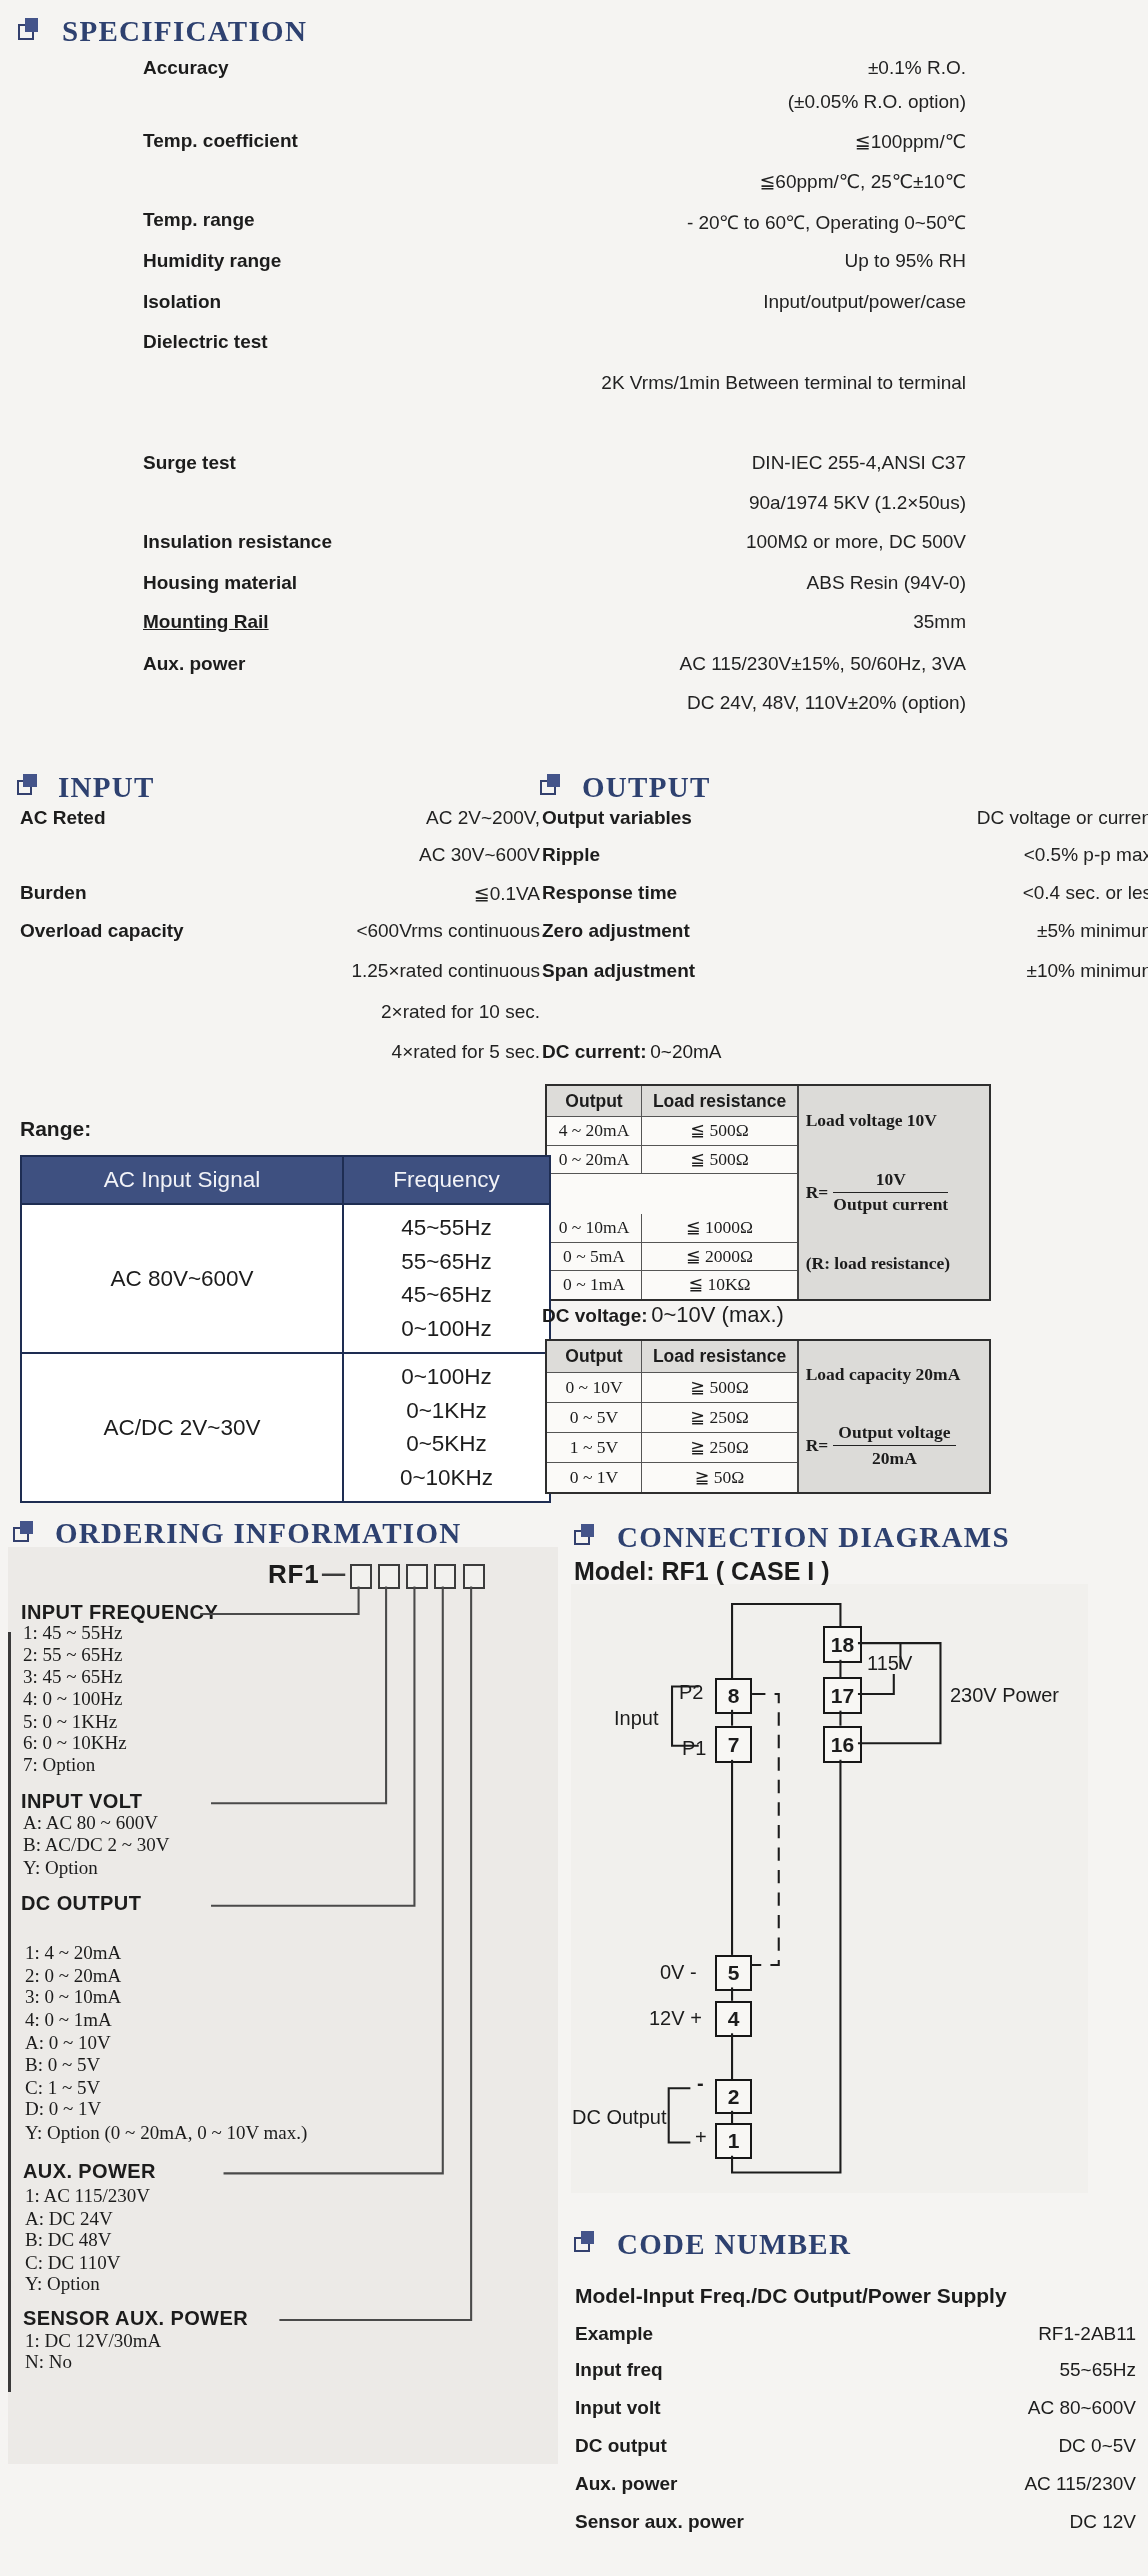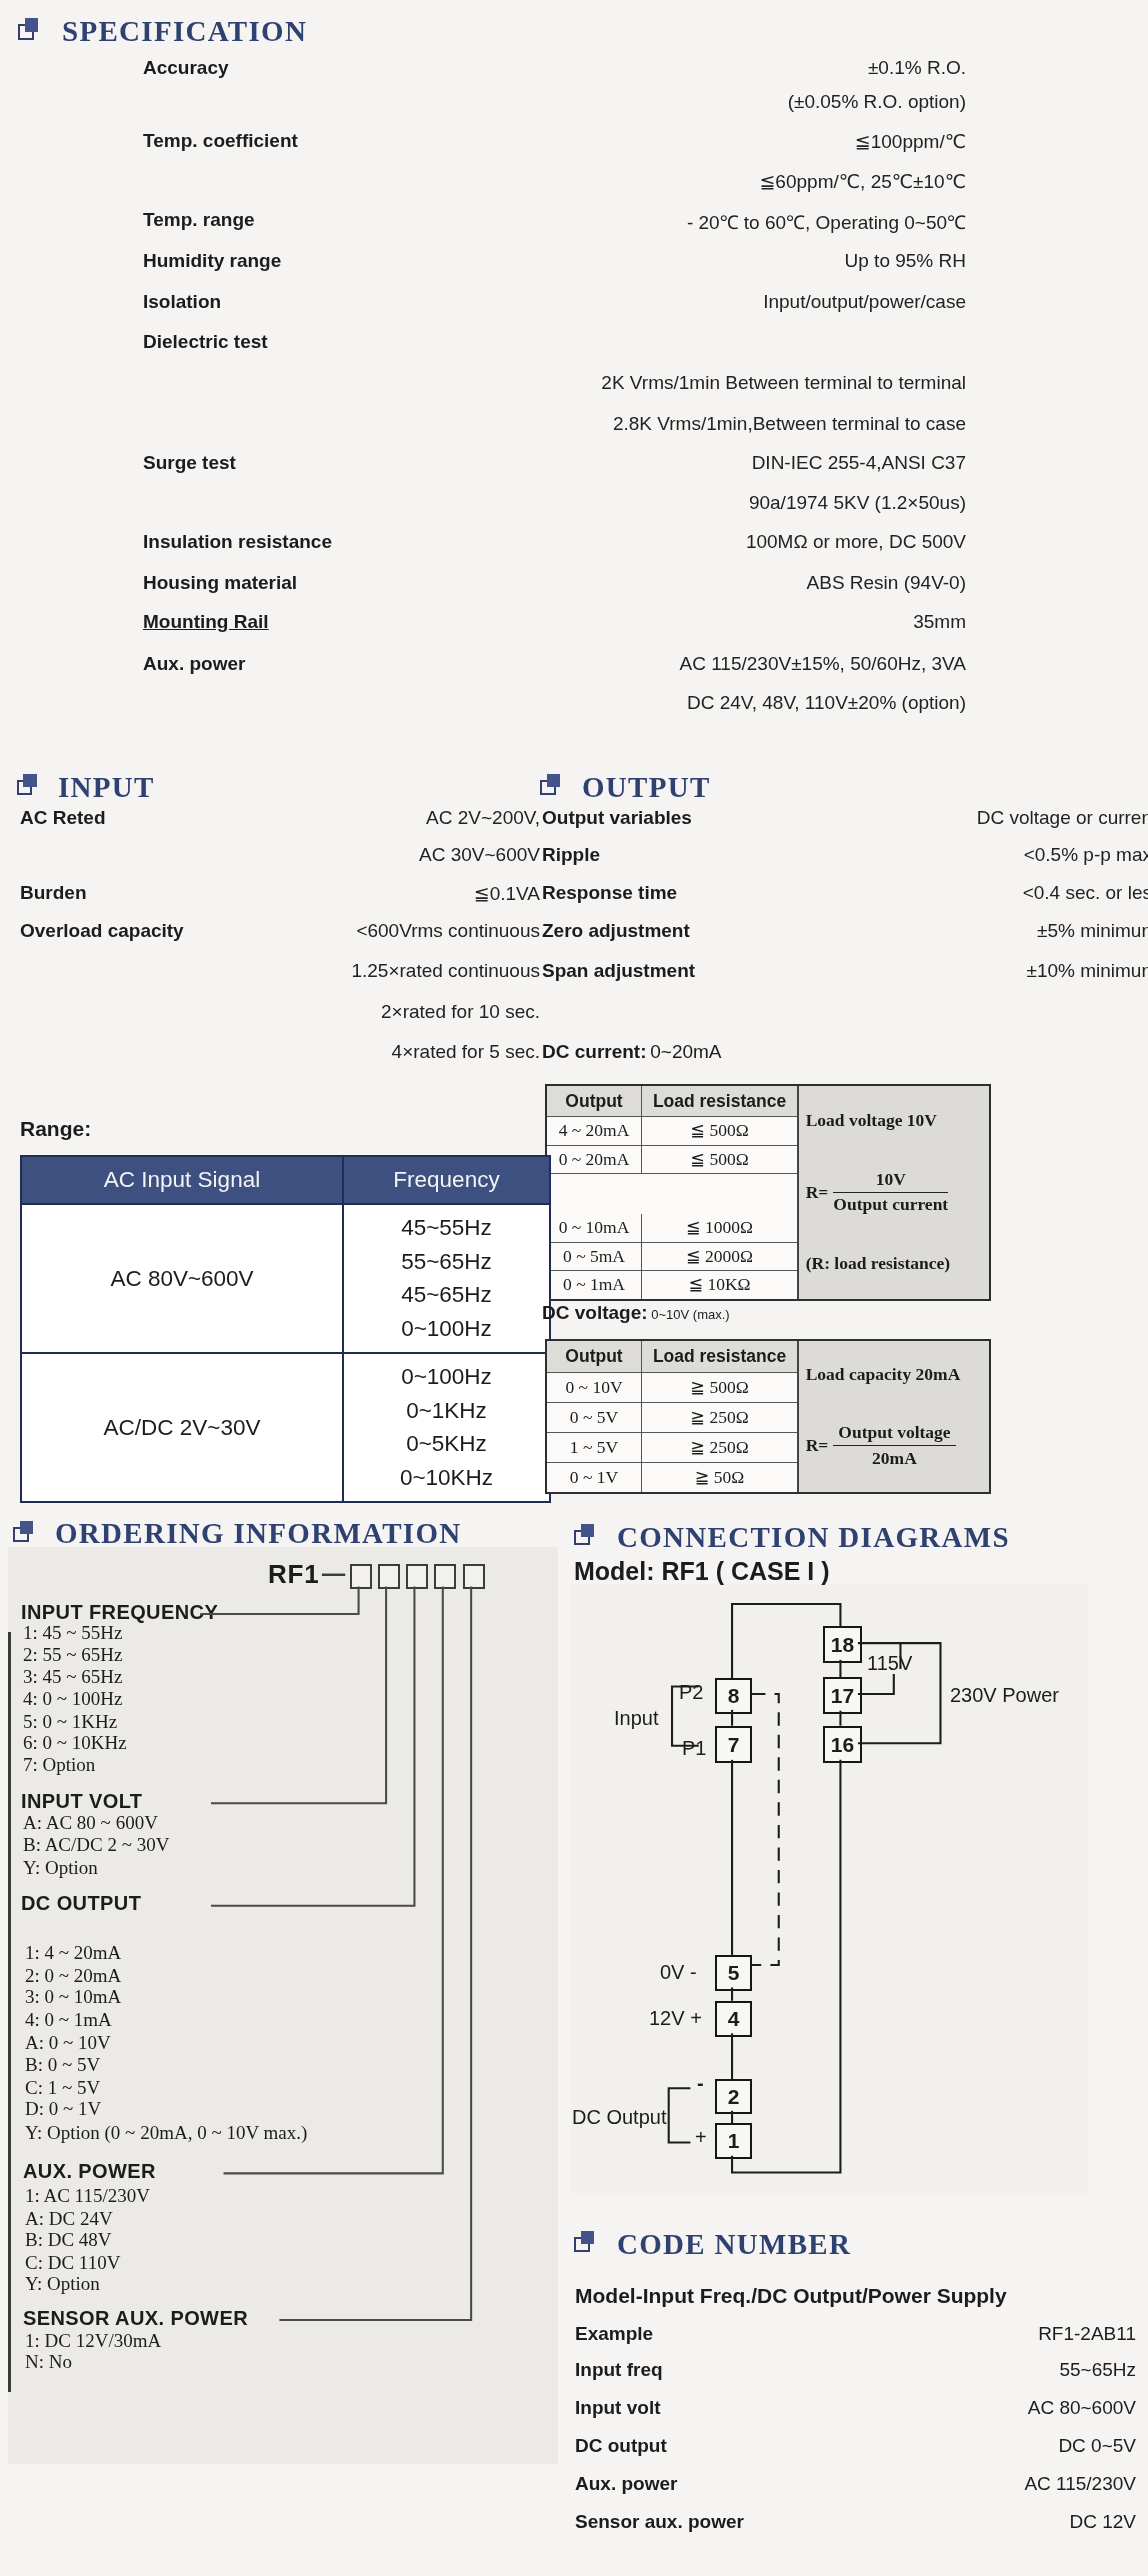--- a/index.html
+++ b/index.html
@@ -86,21 +86,20 @@
   <div class="abs val spec-val" style="top:130px;">≦100ppm/℃</div>
   <div class="abs val spec-val" style="top:170px;">≦60ppm/℃, 25℃±10℃</div>
   <div class="abs lab" style="left:143px;top:209px;">Temp. range</div>
   <div class="abs val spec-val" style="top:209px;">- 20℃ to 60℃, Operating 0~50℃</div>
   <div class="abs lab" style="left:143px;top:250px;">Humidity range</div>
   <div class="abs val spec-val" style="top:250px;">Up to 95% RH</div>
   <div class="abs lab" style="left:143px;top:291px;">Isolation</div>
   <div class="abs val spec-val" style="top:291px;">Input/output/power/case</div>
   <div class="abs lab" style="left:143px;top:331px;">Dielectric test</div>
   <div class="abs val spec-val" style="top:372px;">2K Vrms/1min Between terminal to terminal</div>
-  <div class="abs val spec-val" style="top:413px;">2.8K Vrms/1min,Between terminal to case</div>
   <div class="abs lab" style="left:143px;top:452px;">Surge test</div>
   <div class="abs val spec-val" style="top:452px;">DIN-IEC 255-4,ANSI C37</div>
   <div class="abs val spec-val" style="top:492px;">90a/1974  5KV (1.2×50us)</div>
   <div class="abs lab" style="left:143px;top:531px;">Insulation resistance</div>
   <div class="abs val spec-val" style="top:531px;">100MΩ or more, DC 500V</div>
   <div class="abs lab" style="left:143px;top:572px;">Housing material</div>
   <div class="abs val spec-val" style="top:572px;">ABS Resin (94V-0)</div>
   <div class="abs lab" style="left:143px;top:611px;text-decoration:underline;">Mounting Rail</div>
   <div class="abs val spec-val" style="top:611px;">35mm</div>
   <div class="abs lab" style="left:143px;top:653px;">Aux. power</div>
@@ -208,21 +207,21 @@
         <div>0~100Hz</div>
         <div>0~1KHz</div>
         <div>0~5KHz</div>
         <div>0~10KHz</div>
       </div>
     </div>
   </div>
 
   <div class="abs" style="left:542px;top:1302px;">
     <span class="lab">DC voltage:</span>
-    <span style="font-size:13px;">0~10V (max.)</span>
+    <span style="font-size:22px;">0~10V (max.)</span>
   </div>
   <div class="abs scan-tbl" style="left:545px;top:1339px;">
     <div class="scan-left">
       <div class="scan-row scan-hdr" style="height:31px;line-height:31px;">
         <div class="c1">Output</div>
         <div class="c2">Load resistance</div>
       </div>
       <div class="scan-row scan-cell" style="height:29px;line-height:29px;">
         <div class="c1">0 ~ 10V</div>
         <div class="c2">≧ 500Ω</div>

